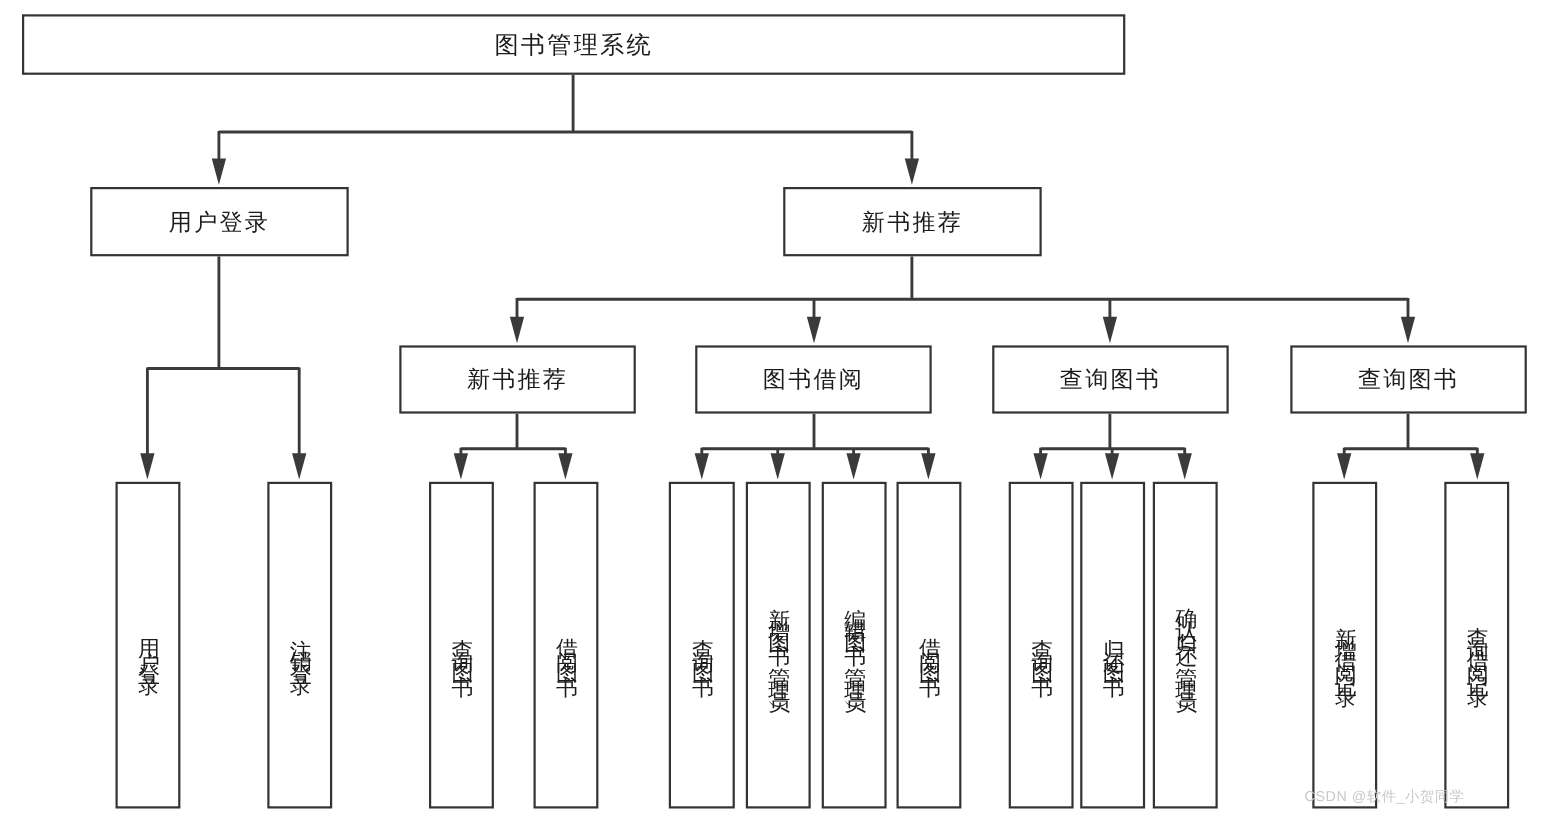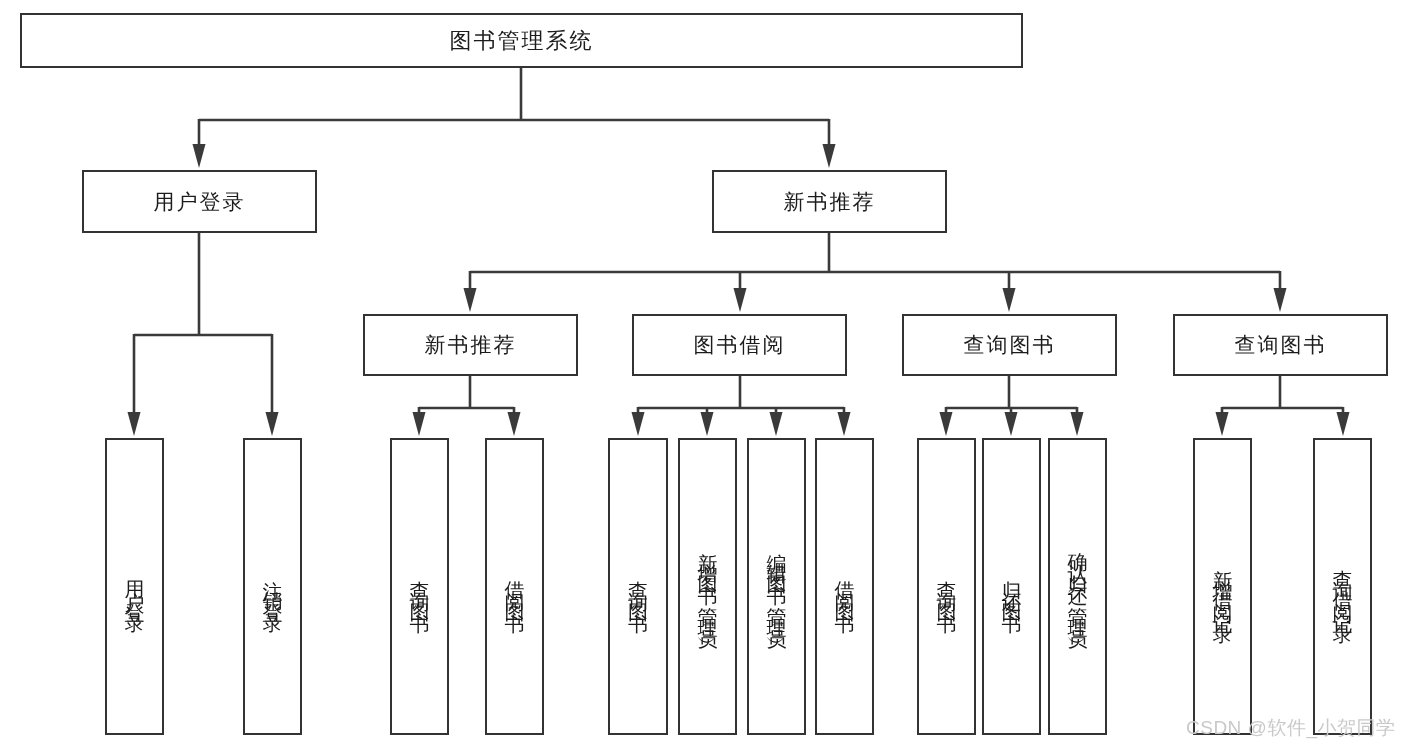--- a/index.html
+++ b/index.html
@@ -26,21 +26,21 @@
   #n-current     {left:902px; top:314px; width:215px; height:62px;}
   #n-records     {left:1173px;top:314px; width:215px; height:62px;}
   .leaf{top:438px;height:297px;width:59px;}
   #l-a1{left:105px;} #l-a2{left:243px;}
   #l-b1{left:390px;} #l-b2{left:485px;}
   #l-c1{left:608px;width:60px;} #l-c2{left:678px;} #l-c3{left:747px;} #l-c4{left:815px;}
   #l-d1{left:917px;} #l-d2{left:982px;} #l-d3{left:1048px;}
   #l-e1{left:1193px;} #l-e2{left:1313px;}
   .watermark{
     position:absolute;left:1186px;top:715px;z-index:6;
-    font-size:19px;color:#c9c9c9;letter-spacing:0.5px;white-space:nowrap;
+    font-size:13px;color:#c9c9c9;letter-spacing:0.5px;white-space:nowrap;
   }
 </style>
 </head>
 <body>
 
 <div class="stage">
 
   <svg class="connectors" viewBox="0 0 1405 747" aria-hidden="true">
 
     <path d="M521 68 V120 M199 120 H829 M199 119 V150 M829 119 V150"></path>

